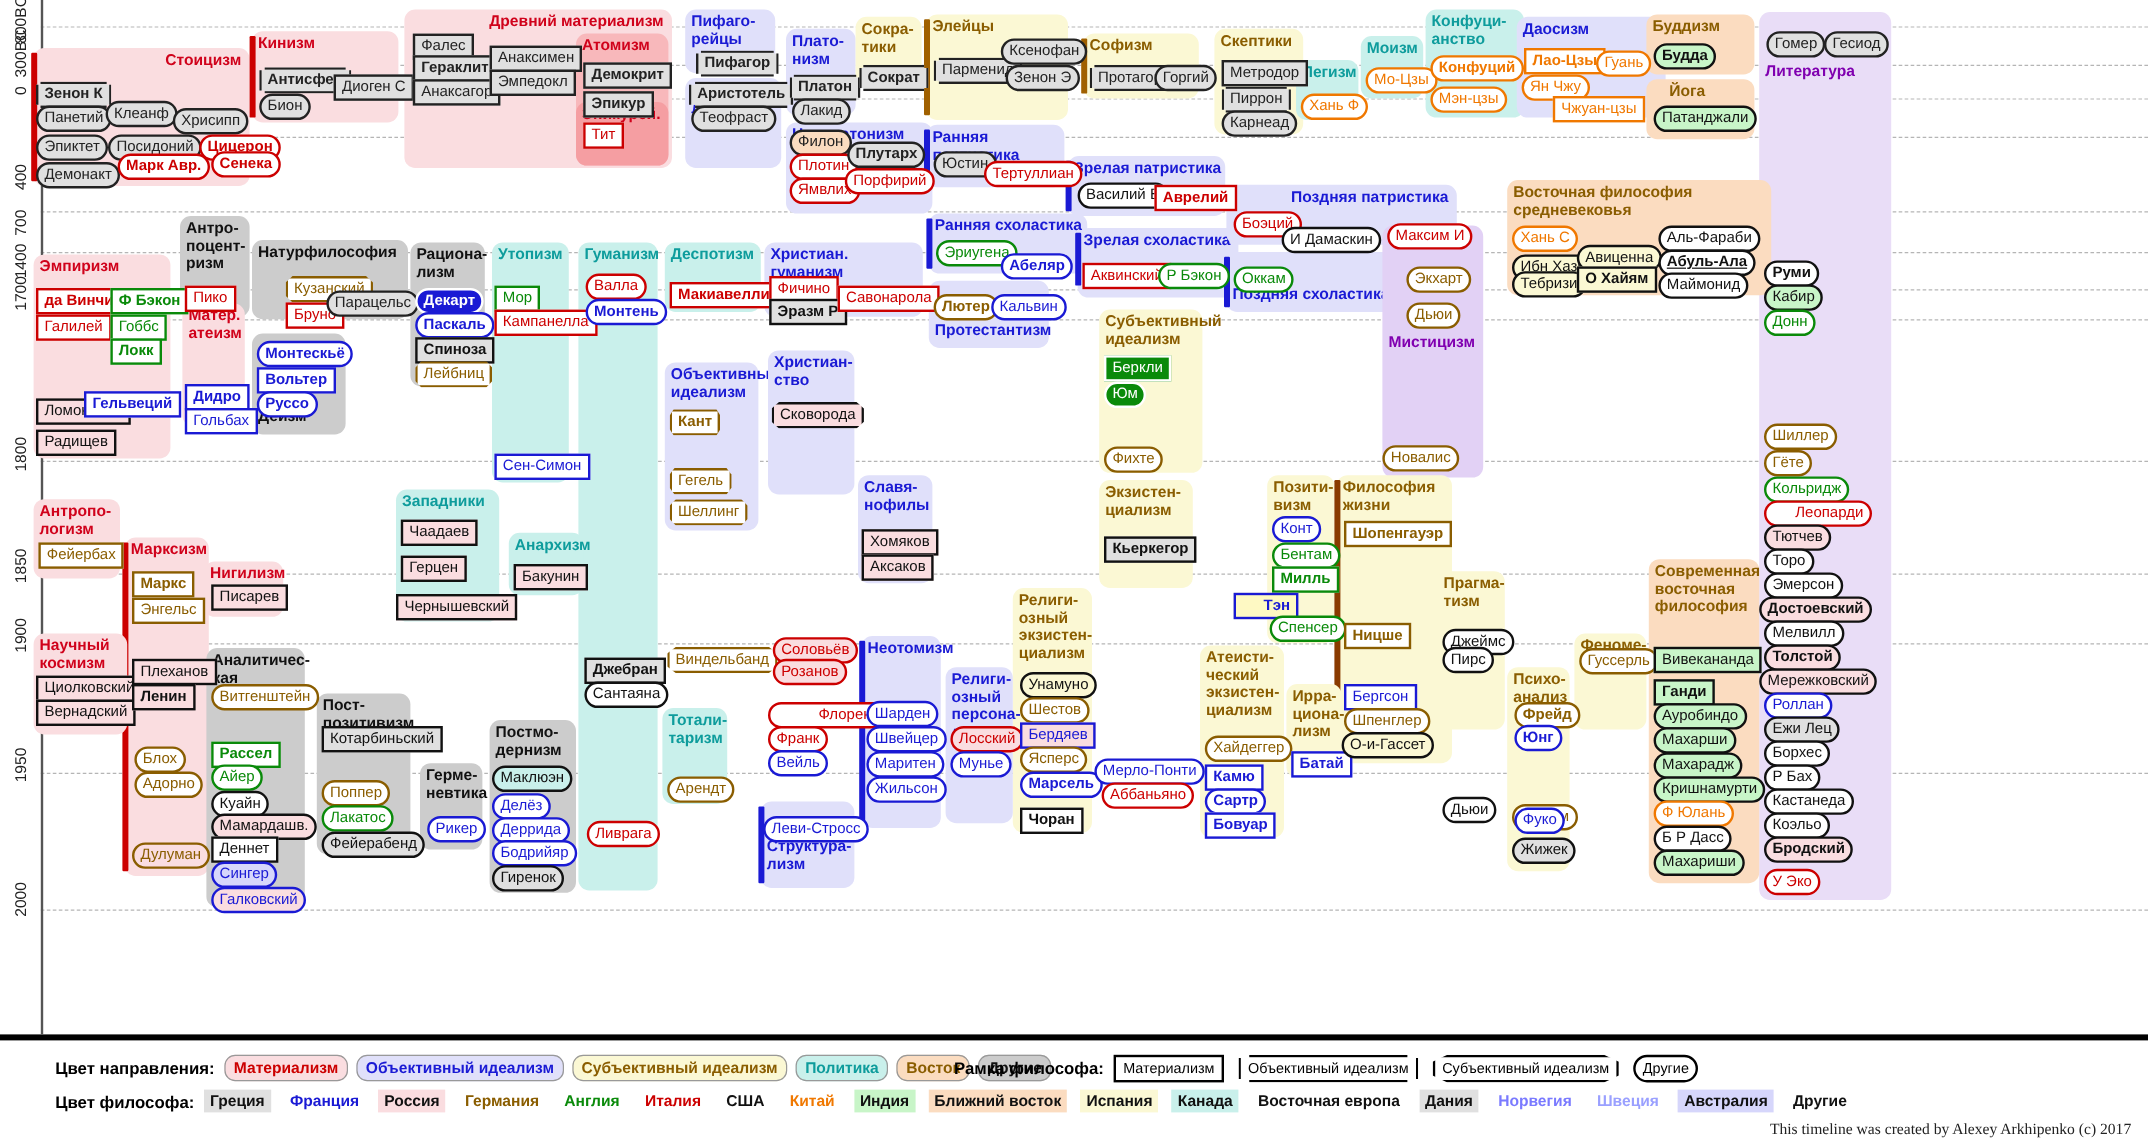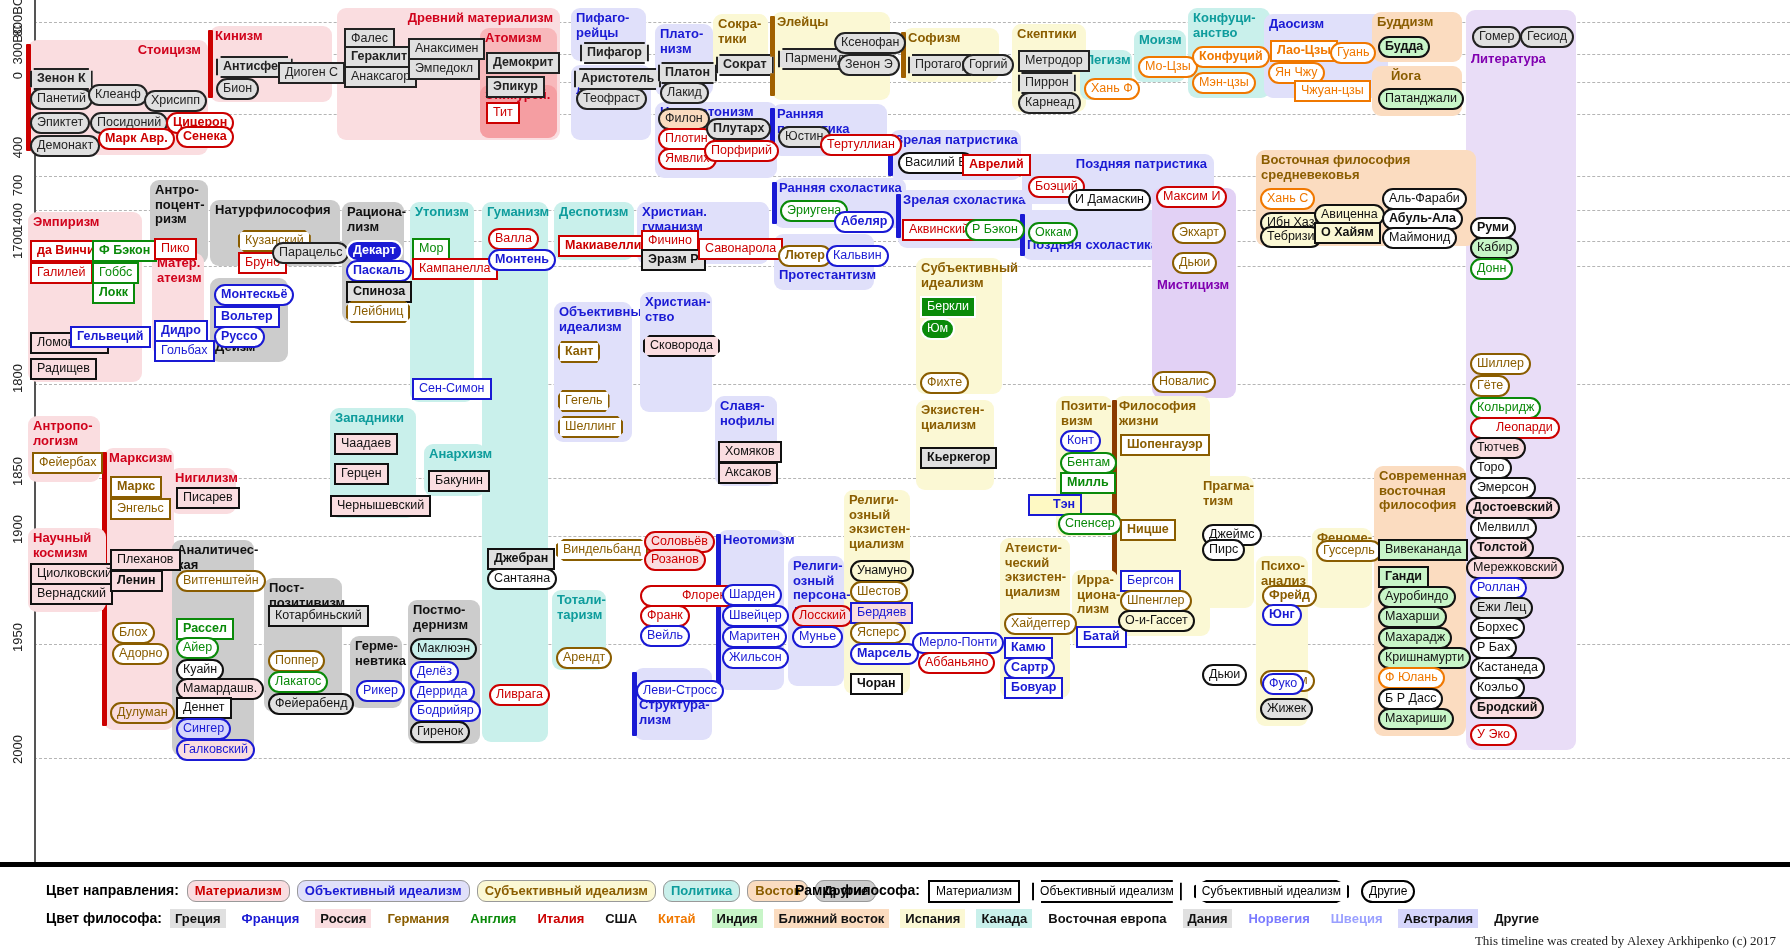--- a/index.html
+++ b/index.html
@@ -461,21 +461,21 @@
         <div class="ph f-other" style="left: 1156px; top: 186px; color: rgb(204, 0, 0); background: rgb(255, 255, 255); border-color: rgb(204, 0, 0);">Максим И</div>
         <div class="ph f-other" style="left: 1172px; top: 222px; color: rgb(138, 93, 0); background: rgb(255, 255, 255); border-color: rgb(138, 93, 0);">Экхарт</div>
         <div class="ph f-other" style="left: 1172px; top: 252px; color: rgb(138, 93, 0); background: rgb(255, 255, 255); border-color: rgb(138, 93, 0);">Дьюи</div>
         <div class="ph f-other" style="left: 1152px; top: 371px; color: rgb(138, 93, 0); background: rgb(255, 255, 255); border-color: rgb(138, 93, 0);">Новалис</div>
         <div class="ph f-other" style="left: 1260px; top: 188px; color: rgb(240, 120, 0); background: rgb(255, 255, 255); border-color: rgb(240, 120, 0);">Хань С</div>
         <div class="ph f-other" style="left: 1260px; top: 212px; color: rgb(17, 17, 17); background: rgb(251, 248, 212); border-color: rgb(17, 17, 17);">Ибн Хазм</div>
         <div class="ph f-other" style="left: 1260px; top: 226px; color: rgb(17, 17, 17); background: rgb(251, 248, 212); border-color: rgb(17, 17, 17);">Тебризи</div>
         <div class="ph f-other" style="left: 1314px; top: 204px; color: rgb(17, 17, 17); background: rgb(251, 248, 212); border-color: rgb(17, 17, 17);">Авиценна</div>
         <div class="ph f-mat bold" style="left: 1314px; top: 222px; color: rgb(17, 17, 17); background: rgb(251, 248, 212); border-color: rgb(17, 17, 17);">О Хайям</div>
         <div class="ph f-other" style="left: 1382px; top: 188px; color: rgb(17, 17, 17); background: rgb(255, 255, 255); border-color: rgb(17, 17, 17);">Аль-Фараби</div>
-        <div class="ph f-other bold" style="left: 1382px; top: 208px; color: rgb(17, 17, 17); background: rgb(255, 255, 255); border-color: rgb(17, 17, 17);">Абуль-Ала</div>
+        <div class="ph f-other bold" style="left: 1382px; top: 208px; color: rgb(17, 17, 17); background: rgb(255, 255, 255); border-color: rgb(17, 17, 17); text-decoration: underline;">Абуль-Ала</div>
         <div class="ph f-other" style="left: 1382px; top: 227px; color: rgb(17, 17, 17); background: rgb(255, 255, 255); border-color: rgb(17, 17, 17);">Маймонид</div>
         <div class="ph f-other bold" style="left: 1470px; top: 217px; color: rgb(17, 17, 17); background: rgb(255, 255, 255); border-color: rgb(17, 17, 17);">Руми</div>
         <div class="ph f-other" style="left: 1470px; top: 237px; color: rgb(17, 17, 17); background: rgb(200, 245, 200); border-color: rgb(17, 17, 17);">Кабир</div>
         <div class="ph f-other" style="left: 1470px; top: 258px; color: rgb(10, 138, 10); background: rgb(255, 255, 255); border-color: rgb(10, 138, 10);">Донн</div>
         <div class="ph f-mat" style="left: 920px; top: 296px; color: rgb(255, 255, 255); background: rgb(10, 138, 10); border-color: rgb(255, 255, 255);">Беркли</div>
         <div class="ph f-other" style="left: 920px; top: 318px; color: rgb(255, 255, 255); background: rgb(10, 138, 10); border-color: rgb(255, 255, 255);">Юм</div>
         <div class="ph f-other" style="left: 920px; top: 372px; color: rgb(138, 93, 0); background: rgb(255, 255, 255); border-color: rgb(138, 93, 0);">Фихте</div>
         <div class="ph f-mat" style="left: 32px; top: 452px; color: rgb(138, 93, 0); background: rgb(255, 255, 255); border-color: rgb(138, 93, 0);">Фейербах</div>
         <div class="ph f-mat" style="left: 30px; top: 563px; color: rgb(17, 17, 17); background: rgb(250, 221, 224); border-color: rgb(17, 17, 17);">Циолковский</div>
         <div class="ph f-mat" style="left: 30px; top: 583px; color: rgb(17, 17, 17); background: rgb(250, 221, 224); border-color: rgb(17, 17, 17);">Вернадский</div>

